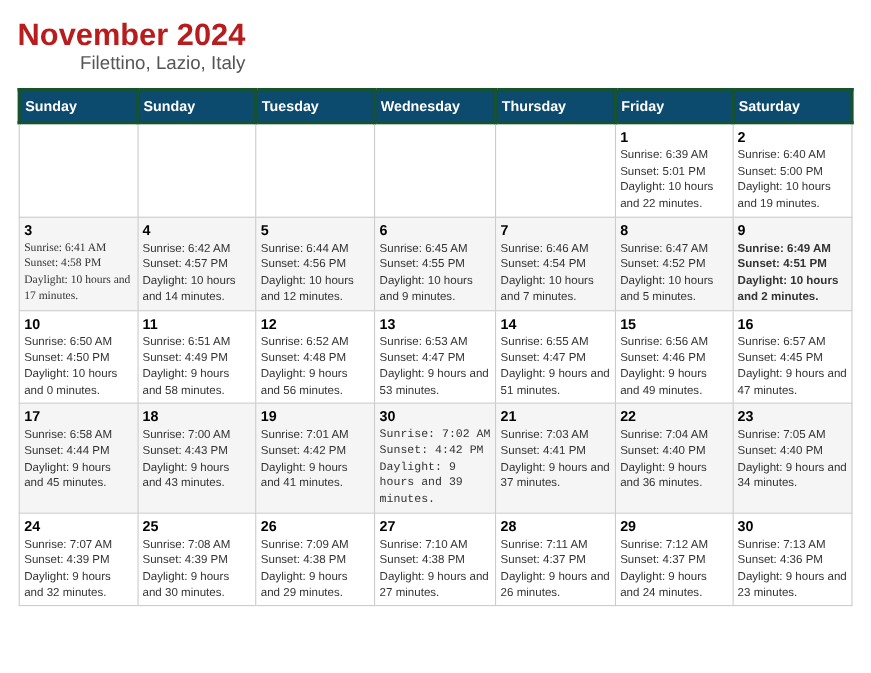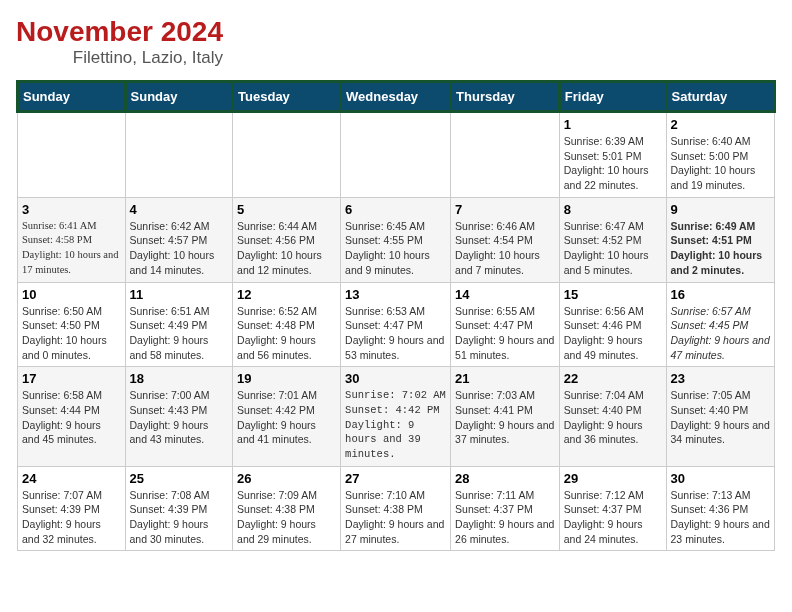--- a/index.html
+++ b/index.html
@@ -194,21 +194,21 @@
 Daylight: 9 hours and 51 minutes.</div>
         </td>
         <td>
           <div class="day-number">15</div>
           <div class="day-info" style="white-space: pre-line;">Sunrise: 6:56 AM
 Sunset: 4:46 PM
 Daylight: 9 hours and 49 minutes.</div>
         </td>
         <td>
           <div class="day-number">16</div>
-          <div class="day-info" style="white-space: pre-line; font-style: italic;">Sunrise: 6:57 AM
+          <div class="day-info" style="white-space: pre-line;">Sunrise: 6:57 AM
 Sunset: 4:45 PM
 Daylight: 9 hours and 47 minutes.</div>
         </td>
       </tr>
       <tr>
         <td>
           <div class="day-number">17</div>
           <div class="day-info" style="white-space: pre-line;">Sunrise: 6:58 AM
 Sunset: 4:44 PM
 Daylight: 9 hours and 45 minutes.</div>

